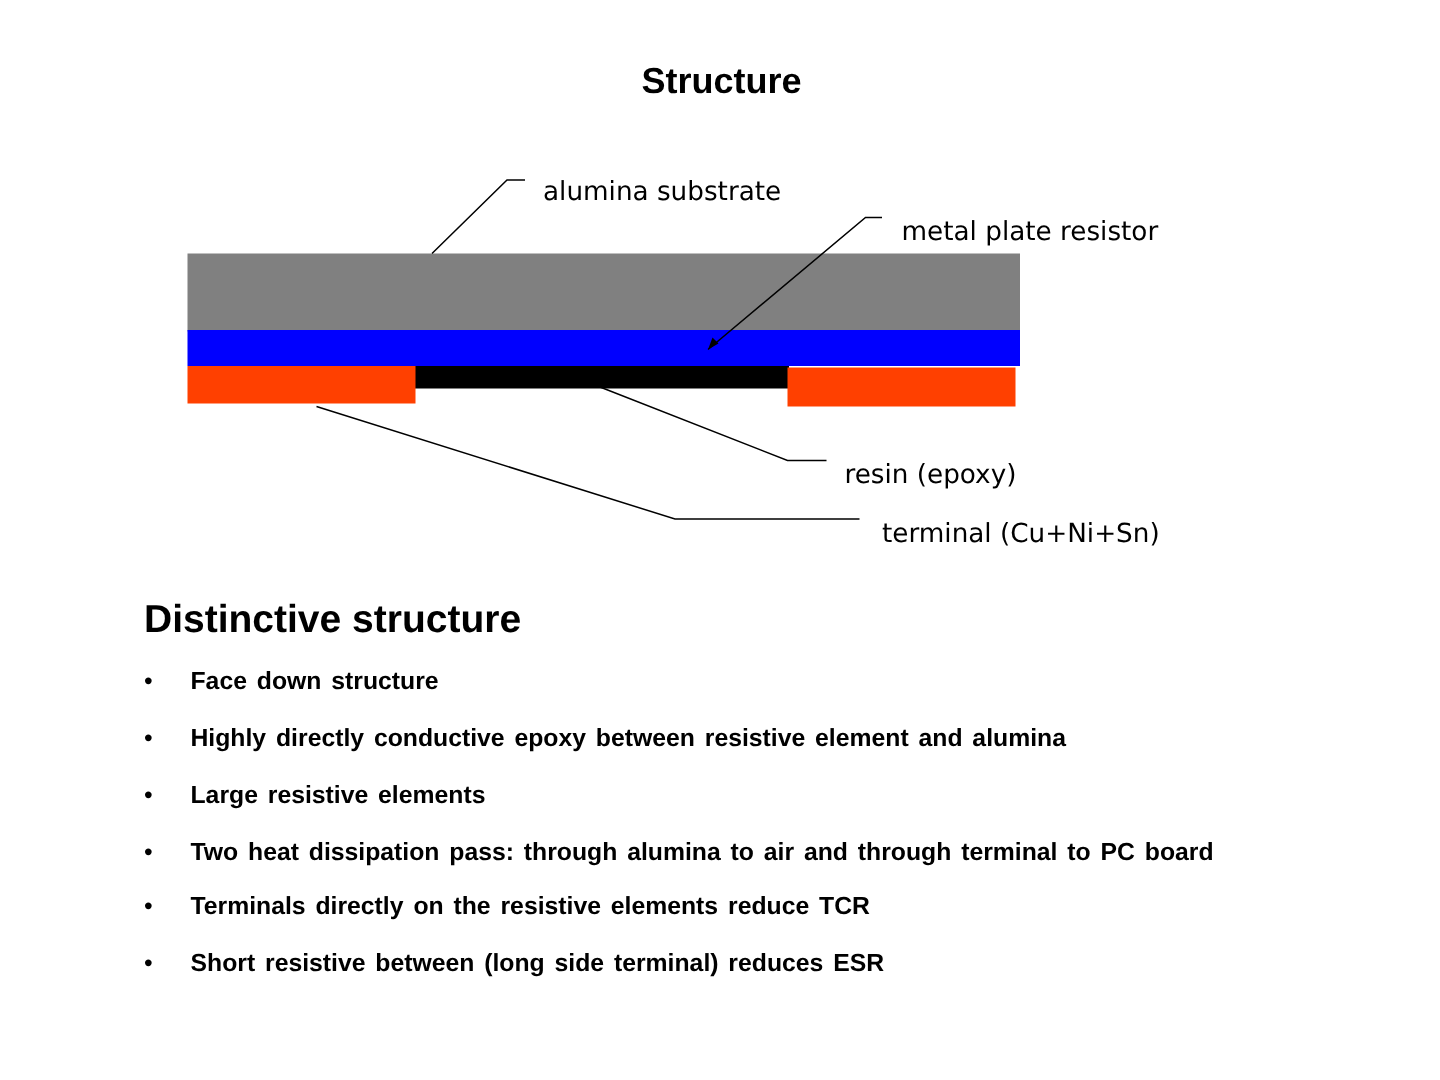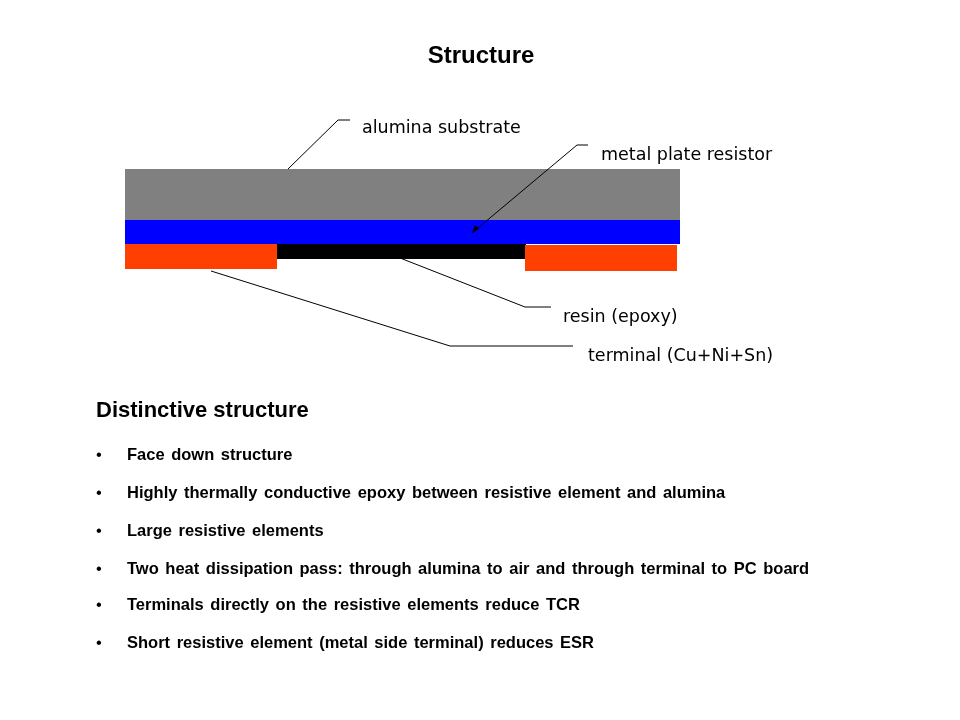--- a/index.html
+++ b/index.html
@@ -2,21 +2,21 @@
 <html><head>
   <meta charset="utf-8">
   <style>
     html, body { margin: 0; padding: 0; background: #ffffff; }
     body { width: 960px; height: 720px; position: relative; overflow: hidden;
            font-family: "Liberation Sans", sans-serif; color: #000; }
     .title { position: absolute; left: 0; width: 962px; top: 41px; text-align: center;
              font-weight: bold; font-size: 24px; }
     svg.diagram { position: absolute; left: 0; top: 0; }
     .lbl { font-family: "DejaVu Sans", sans-serif; font-size: 17.5px; fill: #000; }
-    .heading { position: absolute; left: 96px; top: 397px; font-weight: bold; font-size: 22px; }
+    .heading { position: absolute; left: 96px; top: 397px; font-weight: bold; font-size: 26px; }
     ul.bullets { position: absolute; left: 96px; top: 443px; margin: 0; padding: 0; list-style: none;
                  width: 770px; }
     ul.bullets li { position: relative; padding-left: 23px; font-size: 16.5px; line-height: 22px;
                     margin-bottom: 16px; word-spacing: 2px; }
     ul.bullets li.two { margin-bottom: 14px; }
     ul.bullets li .dot { position: absolute; left: 0; top: 0; }
     ul.bullets li .txt { display: block; text-indent: 8px; font-weight: bold; }
   </style>
 </head>
 <body>
@@ -45,31 +45,31 @@
 
 <div class="heading">Distinctive structure</div>
 
 <ul class="bullets">
   <li>
     <span class="dot">•</span>
     <span class="txt">Face down structure</span>
   </li>
   <li>
     <span class="dot">•</span>
-    <span class="txt">Highly thermally conductive epoxy between resistive element and alumina</span>
+    <span class="txt">Highly directly conductive epoxy between resistive element and alumina</span>
   </li>
   <li>
     <span class="dot">•</span>
     <span class="txt">Large resistive elements</span>
   </li>
   <li class="two">
     <span class="dot">•</span>
     <span class="txt">Two heat dissipation pass: through alumina to air and through terminal to PC board</span>
   </li>
   <li>
     <span class="dot">•</span>
     <span class="txt">Terminals directly on the resistive elements reduce TCR</span>
   </li>
   <li>
     <span class="dot">•</span>
-    <span class="txt">Short resistive element (metal side terminal) reduces ESR</span>
+    <span class="txt">Short resistive between (long side terminal) reduces ESR</span>
   </li>
 </ul>
 
 </body></html>

